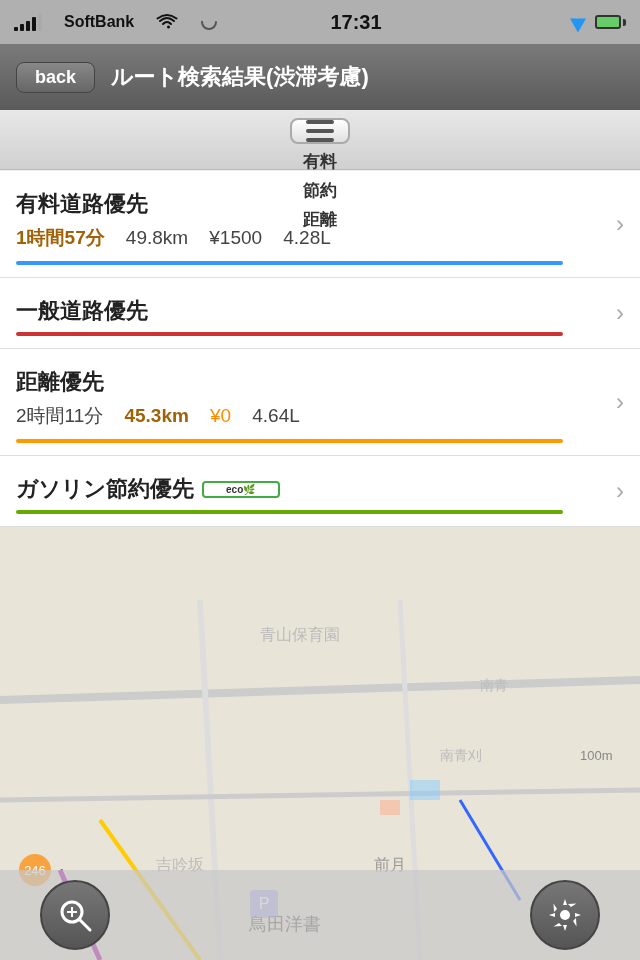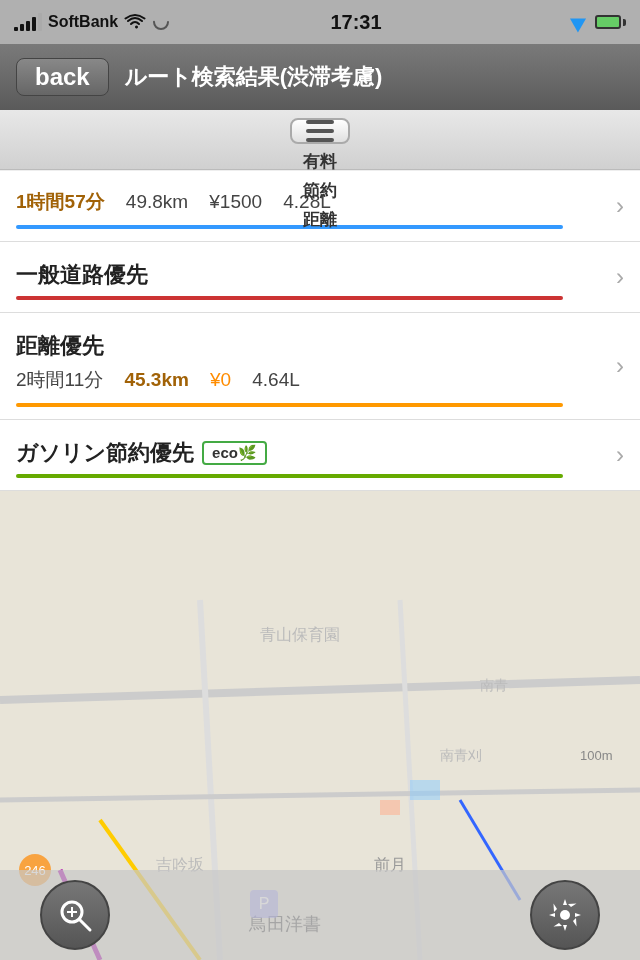--- a/index.html
+++ b/index.html
@@ -19,21 +19,21 @@
       background: #b0b0b0;
       display: flex;
       align-items: center;
       justify-content: space-between;
       padding: 0 14px;
       position: relative;
     }
     .status-left {
       display: flex;
       align-items: center;
-      gap: 6px;
+      gap: 22px;
       font-size: 16px;
       font-weight: 600;
       color: #111;
     }
     .signal-bars {
       display: flex;
       align-items: flex-end;
       gap: 2px;
       height: 18px;
     }
@@ -93,21 +93,21 @@
       align-items: center;
       padding: 0 16px;
       gap: 16px;
     }
     .back-btn {
       background: linear-gradient(to bottom, #888, #666);
       border: 1px solid #444;
       border-radius: 8px;
       padding: 4px 18px;
       color: #fff;
-      font-size: 24px;
+      font-size: 18px;
       font-weight: 600;
       cursor: pointer;
     }
     .nav-title {
       color: #fff;
       font-size: 22px;
       font-weight: bold;
       flex: 1;
     }
 
@@ -220,22 +220,22 @@
       transform: translateY(-50%);
       font-size: 24px;
       color: #aaa;
     }
 
     .eco-badge {
       display: inline-block;
       background: #fff;
       border: 2px solid #4a4;
       border-radius: 4px;
-      padding: 1px 8px;
-      font-size: 15px;
+      padding: 1px 22px;
+      font-size: 10px;
       color: #333;
       font-weight: bold;
       vertical-align: middle;
     }
     .eco-leaf {
       color: #4a4;
     }
 
     
     #bottom-bar {
@@ -355,20 +355,23 @@
     <span>節約</span>
   </div>
   <div class="tool-btn tool-btn-text inactive" style="text-align:center;">
     <span>距離</span>
   </div>
 </div>
 
 <div id="route-list">
 
   <div class="route-item">
+    <div class="route-title">
+      <span>有料道路優先</span>
+    </div>
     <div class="route-details">
       <span class="route-time">1時間57分</span>
       <span>&nbsp;&nbsp;</span>
       <span>49.8km</span>
       <span>&nbsp;&nbsp;</span>
       <span>¥1500</span>
       <span>&nbsp;&nbsp;</span>
       <span class="route-fuel">4.28L</span>
     </div>
     <div class="route-bar bar-blue" style="width:90%;"></div>

